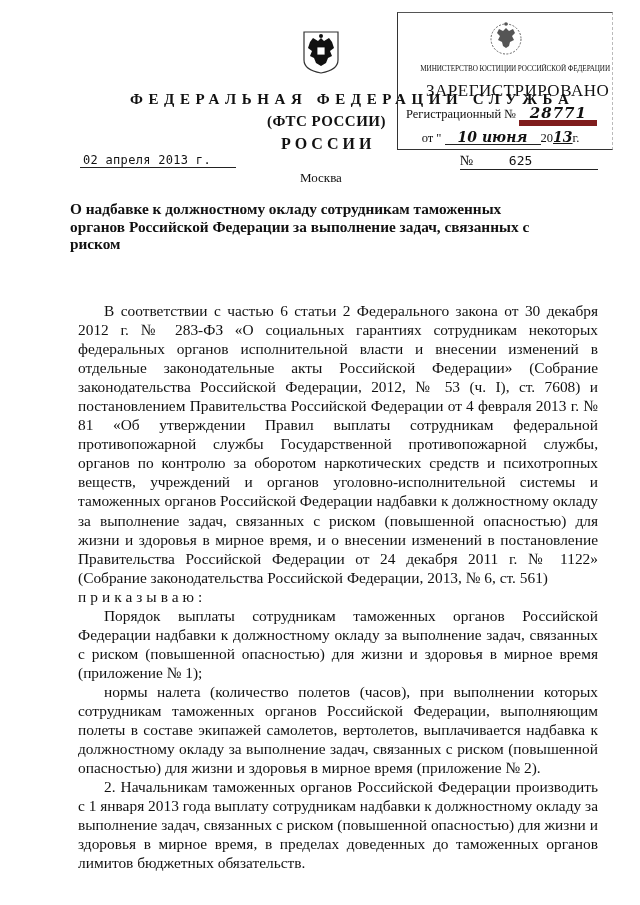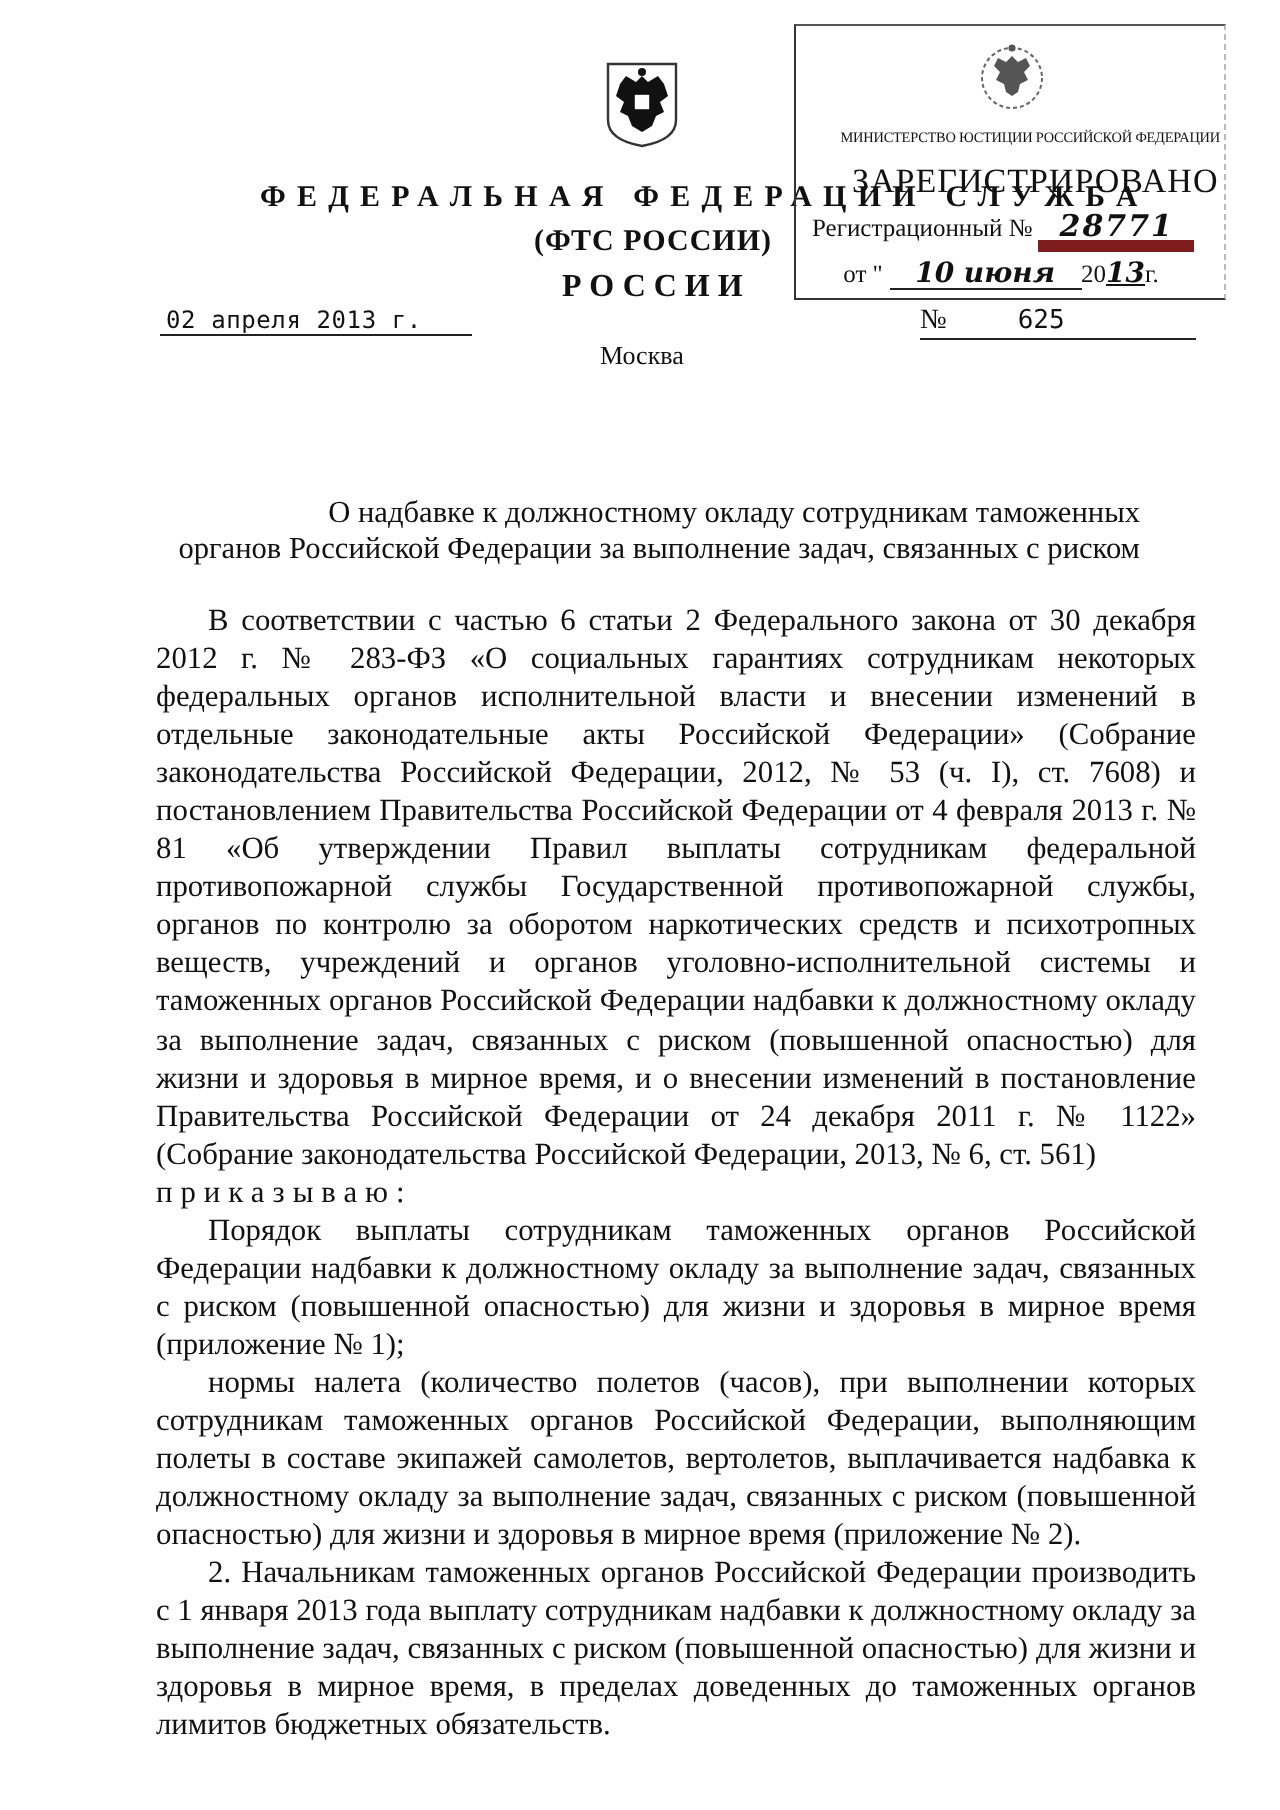--- a/index.html
+++ b/index.html
@@ -6,21 +6,21 @@
   body { width:640px; height:905px; position:relative; overflow:hidden; color:#111; font-family:"Liberation Serif", serif; }
   .abs { position:absolute; }
   .emblem { left:302px; top:30px; width:38px; height:44px; }
   .agency { left:130px; top:91px; font-weight:bold; font-size:15px; letter-spacing:5.6px; white-space:nowrap; }
   .abbr { left:267px; top:113px; font-weight:bold; font-size:15px; letter-spacing:0.5px; white-space:nowrap; }
   .order-word { left:281px; top:135px; font-weight:bold; font-size:16px; letter-spacing:4px; white-space:nowrap; }
   .date { left:55px; top:153px; font-family:"DejaVu Sans Mono", monospace; font-size:12px; letter-spacing:0.3px; width:153px; border-bottom:1px solid #222; padding-left:3px; padding-bottom:0; white-space:nowrap;margin-left:25px; }
   .number { left:460px; top:153px; font-size:14px; width:138px; border-bottom:1px solid #222; white-space:nowrap; }
   .number .val { font-family:"DejaVu Sans Mono", monospace; font-size:13px;margin-left:32px; }
   .city { left:300px; top:170px; font-size:13px; }
-  .title { left:70px; top:200px; width:500px; text-align:right; font-weight:normal; font-size:15.3px; line-height:17.5px;margin-top:48px; }
+  .title { left:70px; top:200px; width:500px; text-align:left; font-weight:bold; font-size:15.3px; line-height:17.5px; }
   .body { left:78px; top:301px; width:520px; font-size:15.4px; line-height:19.05px; }
   .p { text-align:justify; text-align-last:auto; margin:0; }
   .ind { text-indent:26px; }
   .spaced { letter-spacing:4px; }
   
   .stamp { left:397px; top:12px; width:214px; height:136px; border-left:1.5px solid #333; border-top:1px solid #555; border-bottom:1.5px solid #333; border-right:1px dashed #bbb; background:transparent; }
   .stamp-emblem { left:88px; top:6px; width:40px; height:38px; }
   .stamp-ministry { left:4px; top:52px; width:208px; font-size:7.2px; text-align:right; letter-spacing:-0.1px; white-space:nowrap; }
   .stamp-reg { left:28px; top:68px; font-size:17px; letter-spacing:0.5px; white-space:nowrap; }
   .stamp-regno { left:8px; top:93px; font-size:12.5px; white-space:nowrap; }

